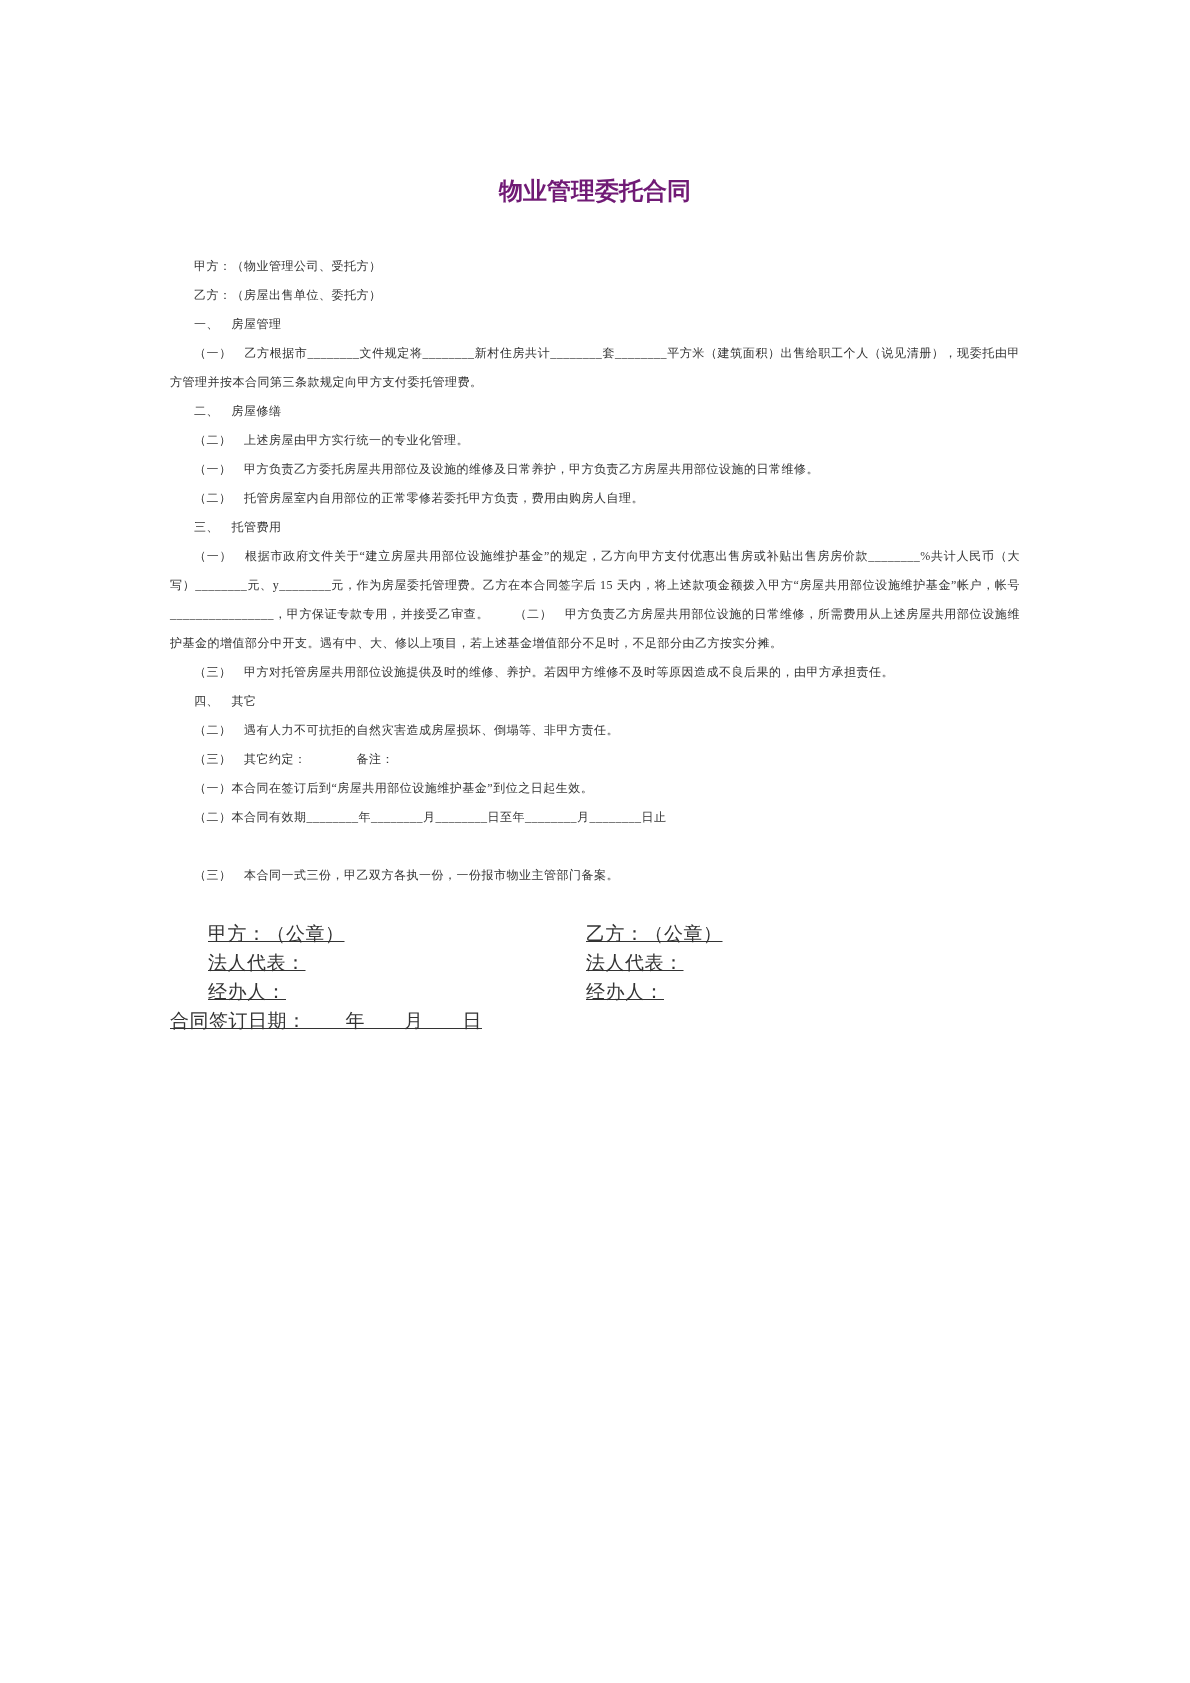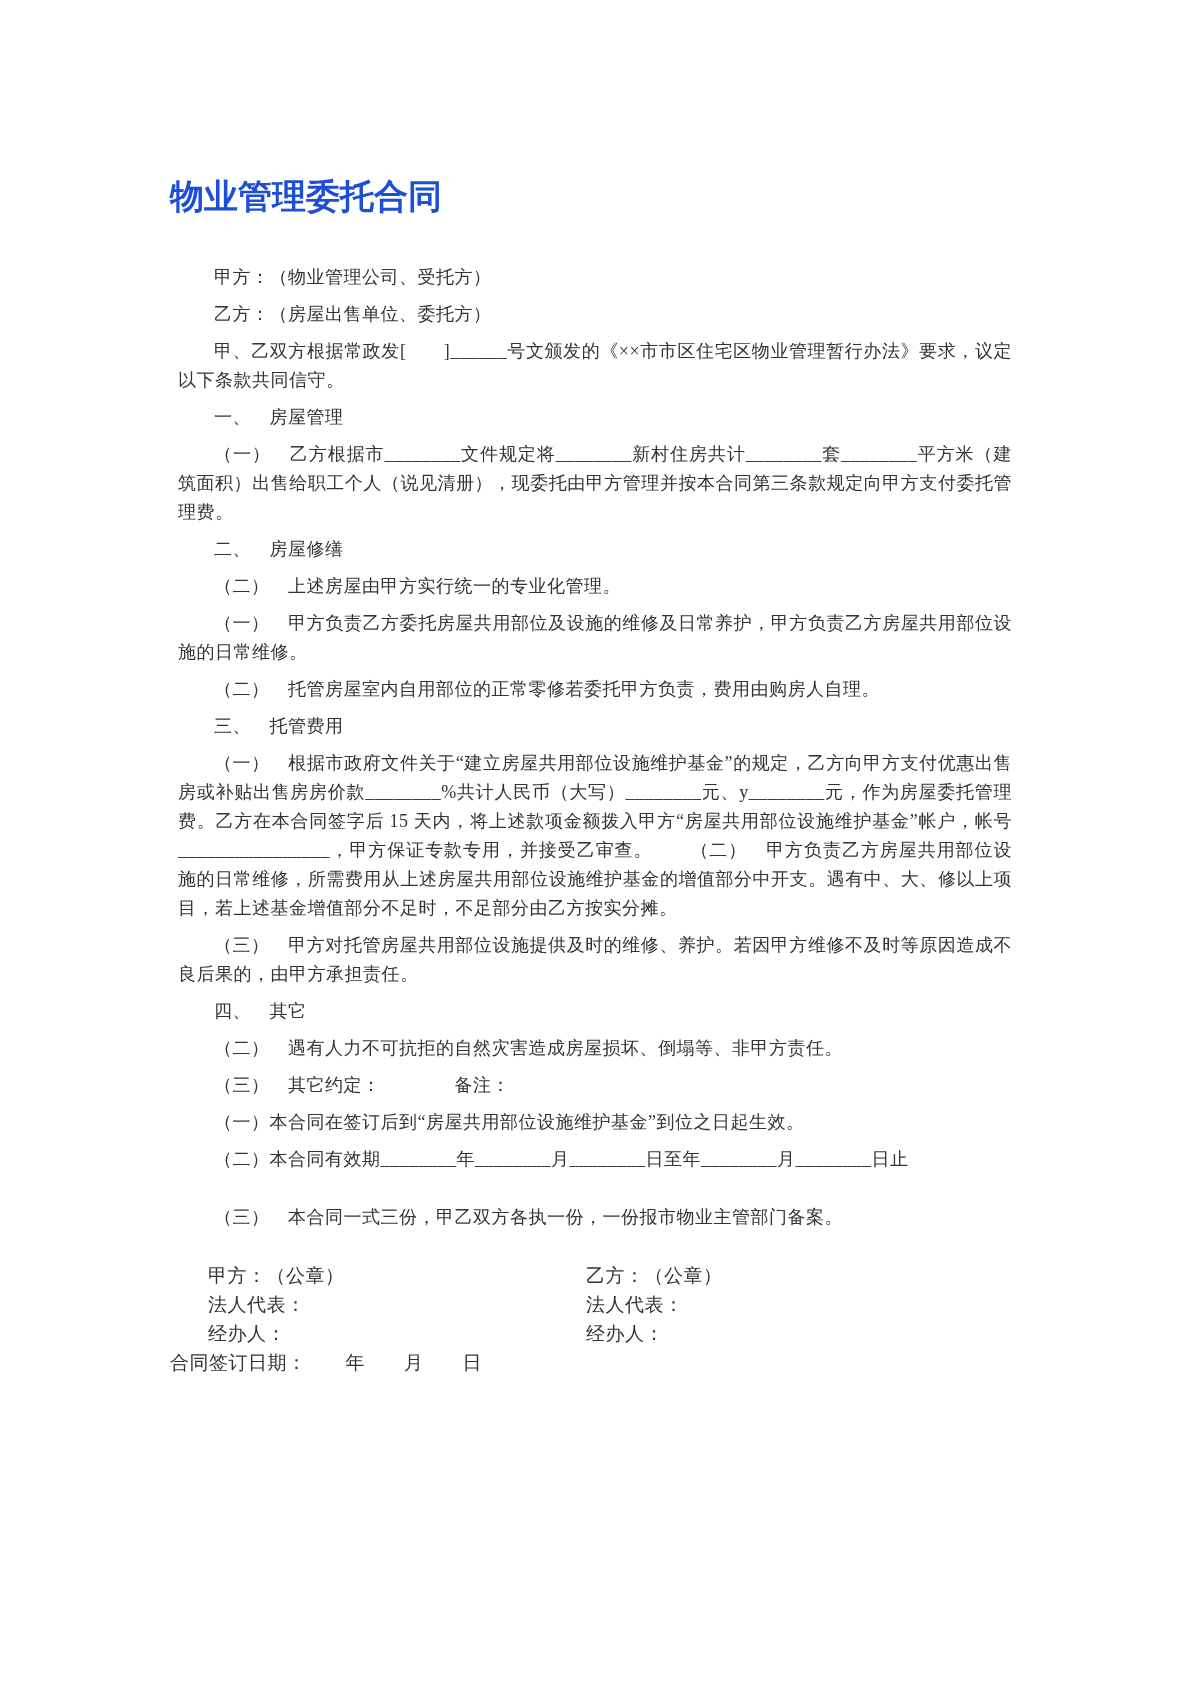--- a/index.html
+++ b/index.html
@@ -12,44 +12,46 @@
     width: 1190px;
     min-height: 1683px;
     box-sizing: border-box;
     background: #ffffff;
     padding: 178px 170px 60px 170px;
     font-family: "Liberation Serif", "DejaVu Serif", serif;
     color: #333333;
   }
   .doc-title {
     margin: 0;
-    font-size: 34px;
+    text-align: center;
+    font-size: 24px;
     font-weight: bold;
-    color: #1d4ed8;
+    color: #701a75;
     line-height: 1.1;
   }
   .doc-body {
     margin-top: 48px;
   }
   .doc-body p {
-    margin: 8px;
-    font-size: 18px;
+    margin: 0;
+    font-size: 12px;
     line-height: 29px;
     text-indent: 2em;
     text-align: justify;
     letter-spacing: 0.5px;
   }
   .gap-before {
     margin-top: 29px !important;
   }
   .sig-block {
     margin-top: 29px;
     font-size: 19px;
     line-height: 29px;
     letter-spacing: 0.5px;
+    text-decoration: underline;
   }
   .sig-row {
     display: flex;
   }
   .sig-left {
     display: inline-block;
     margin-left: 38px;
     width: 338px;
     flex: 0 0 338px;
   }
@@ -63,21 +65,20 @@
 </head>
 <body>
 
 <div class="page">
 
   <h1 class="doc-title">物业管理委托合同</h1>
 
   <div class="doc-body">
     <p>甲方：（物业管理公司、受托方）</p>
     <p>乙方：（房屋出售单位、委托方）</p>
-    <p>甲、乙双方根据常政发[　　]______号文颁发的《××市市区住宅区物业管理暂行办法》要求，议定以下条款共同信守。</p>
     <p>一、　房屋管理</p>
     <p>（一）　乙方根据市________文件规定将________新村住房共计________套________平方米（建筑面积）出售给职工个人（说见清册），现委托由甲方管理并按本合同第三条款规定向甲方支付委托管理费。</p>
     <p>二、　房屋修缮</p>
     <p>（二）　上述房屋由甲方实行统一的专业化管理。</p>
     <p>（一）　甲方负责乙方委托房屋共用部位及设施的维修及日常养护，甲方负责乙方房屋共用部位设施的日常维修。</p>
     <p>（二）　托管房屋室内自用部位的正常零修若委托甲方负责，费用由购房人自理。</p>
     <p>三、　托管费用</p>
     <p>（一）　根据市政府文件关于“建立房屋共用部位设施维护基金”的规定，乙方向甲方支付优惠出售房或补贴出售房房价款________%共计人民币（大写）________元、y________元，作为房屋委托管理费。乙方在本合同签字后 15 天内，将上述款项金额拨入甲方“房屋共用部位设施维护基金”帐户，帐号________________，甲方保证专款专用，并接受乙审查。　　（二）　甲方负责乙方房屋共用部位设施的日常维修，所需费用从上述房屋共用部位设施维护基金的增值部分中开支。遇有中、大、修以上项目，若上述基金增值部分不足时，不足部分由乙方按实分摊。</p>
     <p>（三）　甲方对托管房屋共用部位设施提供及时的维修、养护。若因甲方维修不及时等原因造成不良后果的，由甲方承担责任。</p>
     <p>四、　其它</p>

